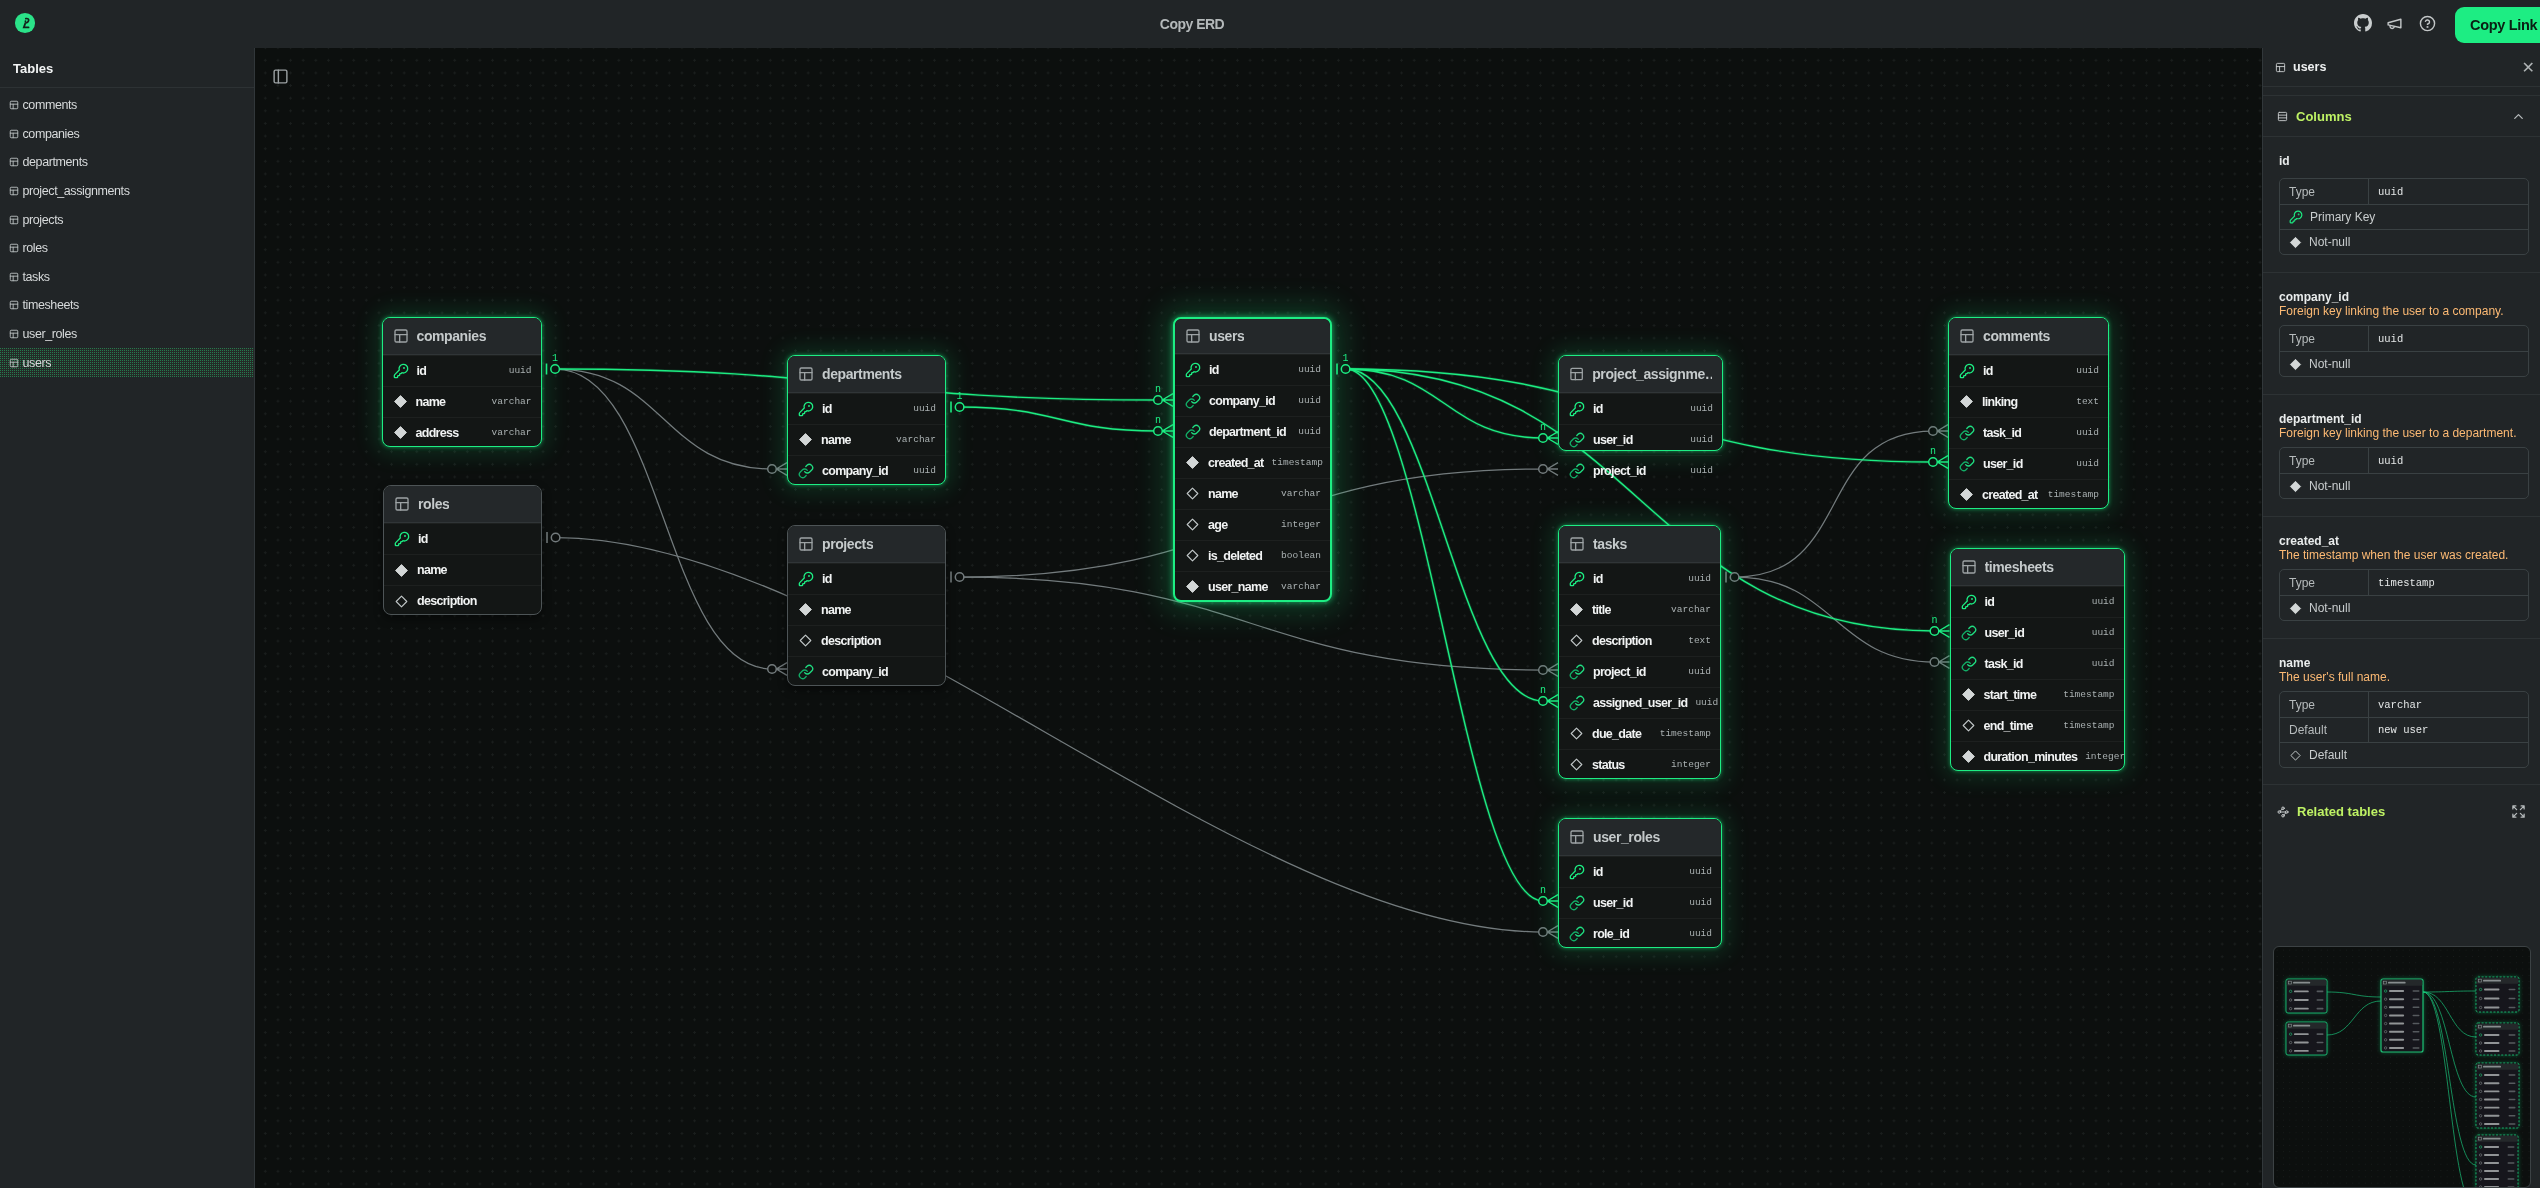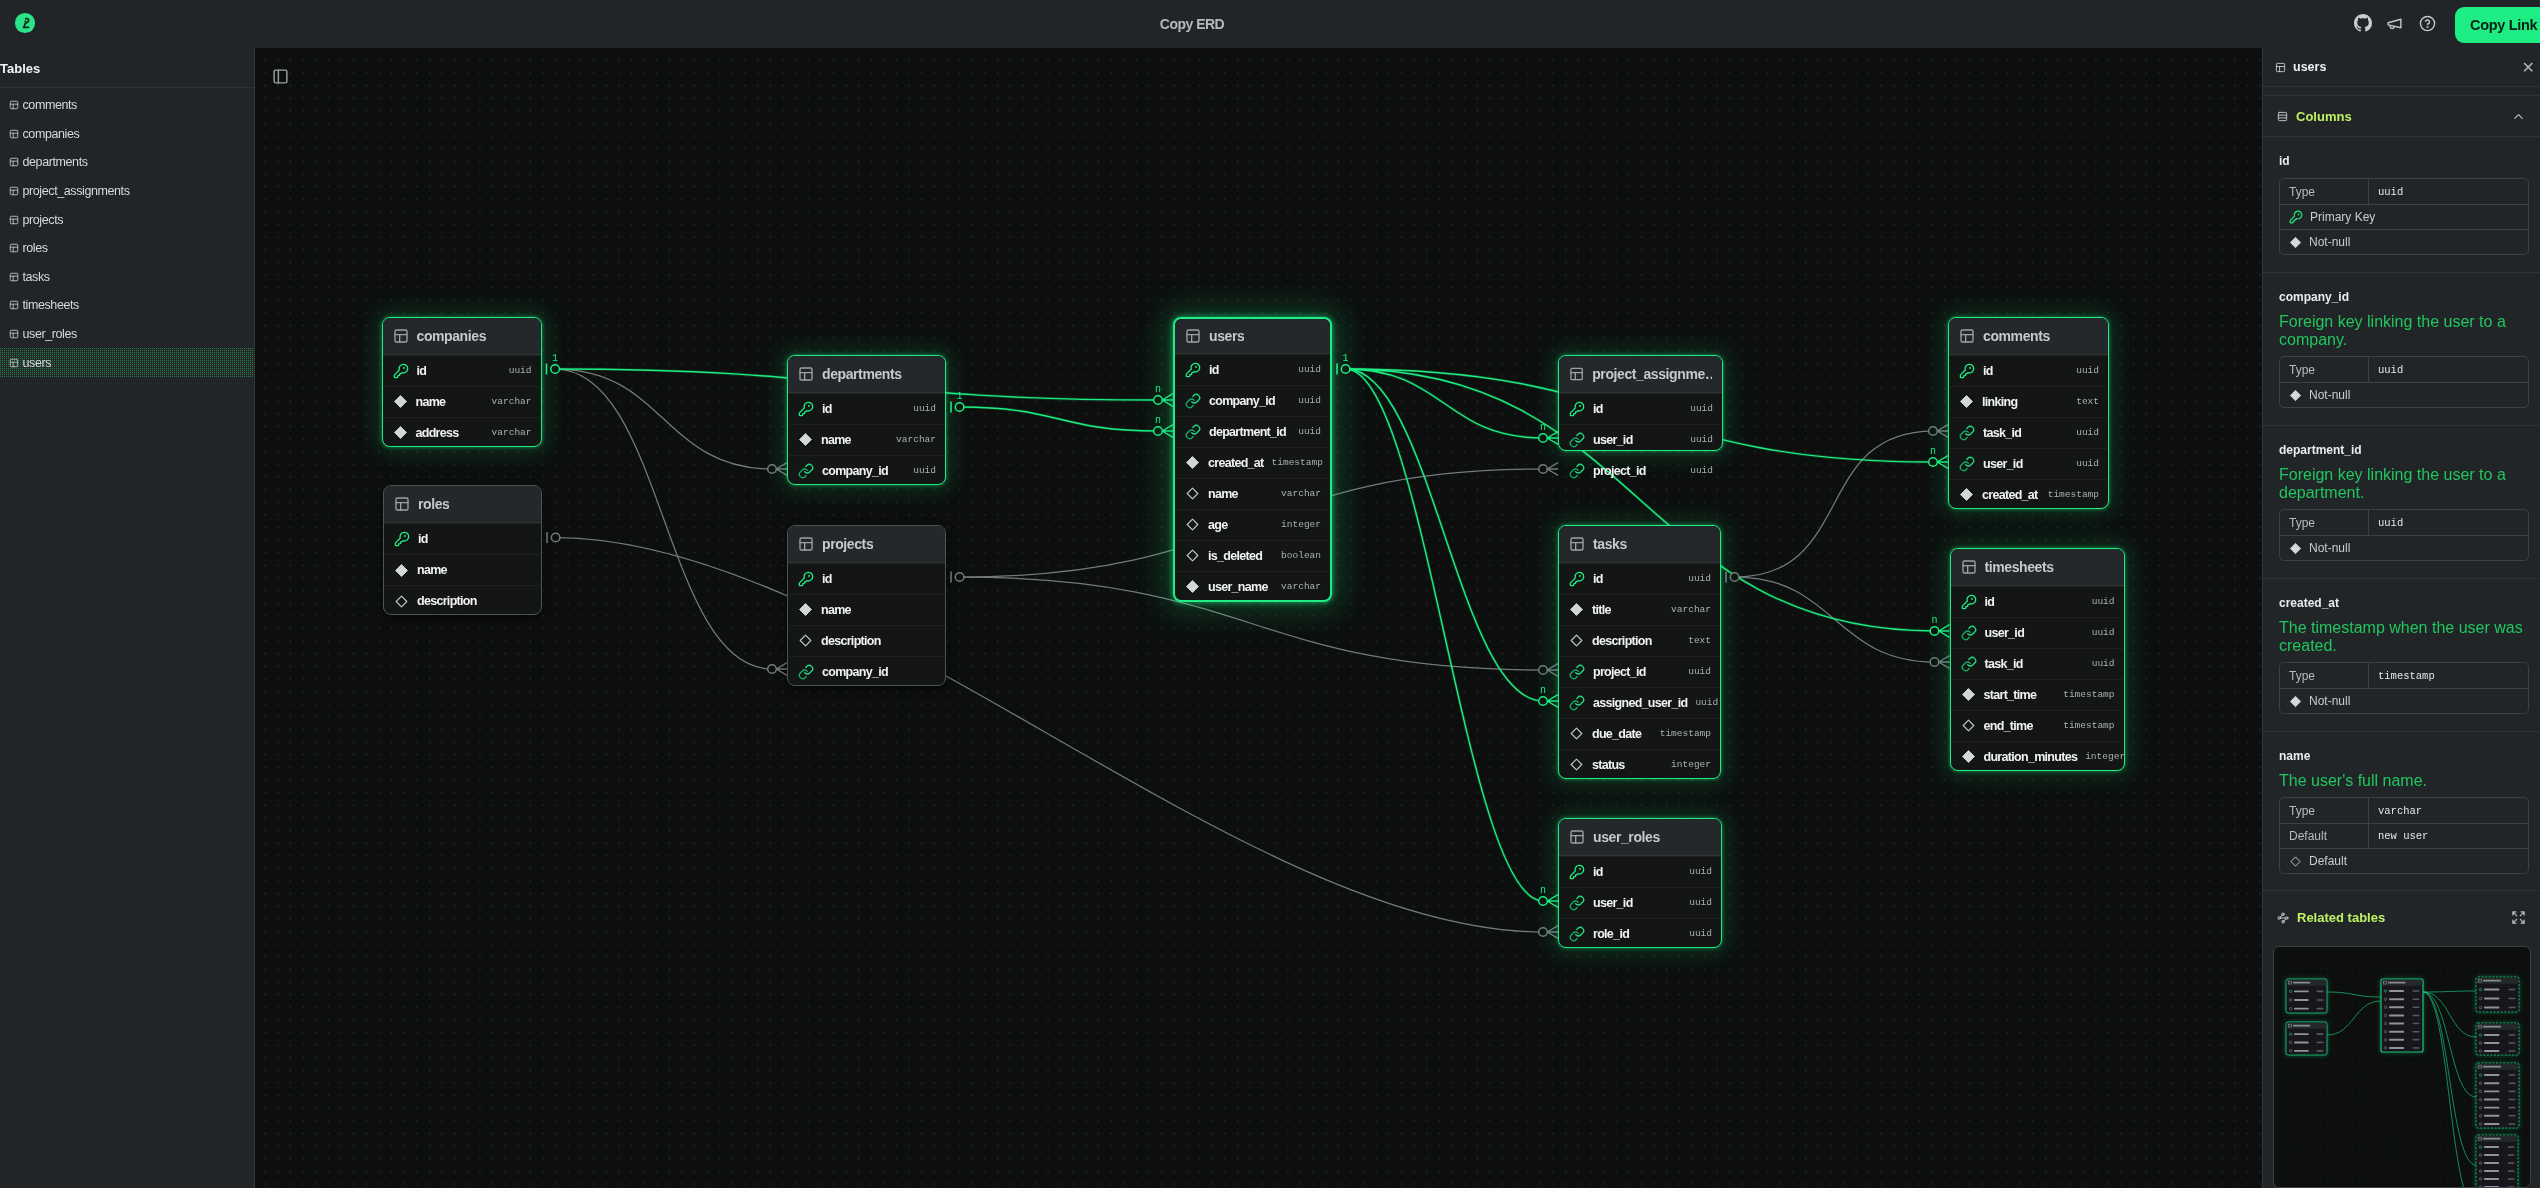--- a/index.html
+++ b/index.html
@@ -5,21 +5,21 @@
 * { margin:0; padding:0; box-sizing:border-box; }
 html,body { width:2540px; height:1188px; overflow:hidden; background:#0d100f; font-family:"Liberation Sans", sans-serif; }
 
 #topbar { position:absolute; left:0; top:0; width:2540px; height:48px; background:#212527; z-index:30; }
 #logo { position:absolute; left:14px; top:12px; }
 #title { position:absolute; left:1192px; top:16px; transform:translateX(-50%); color:#b4b9ba; font-size:14px; letter-spacing:-0.5px; font-weight:700; }
 .hicon { position:absolute; top:15px; }
 #btn-copy { position:absolute; left:2455px; top:7px; width:96px; height:36px; background:#1ded83; border-radius:9px; color:#0a1f13; font-size:14.5px; letter-spacing:-0.3px; font-weight:700; line-height:36px; padding-left:15px; }
 
 #leftbar { position:absolute; left:0; top:48px; width:255px; height:1140px; background:#212527; border-right:1px solid #31373a; z-index:20; }
-#leftbar .hdr { height:40px; line-height:42px; color:#f2f4f4; font-size:13px; font-weight:700; border-bottom:1px solid #2d3234; }
+#leftbar .hdr { height:40px; line-height:42px; padding-left:13px; color:#f2f4f4; font-size:13px; font-weight:700; border-bottom:1px solid #2d3234; }
 #leftbar ul { list-style:none; padding-top:3px; }
 #leftbar li { height:28.6px; display:flex; align-items:center; padding-left:8.5px; color:#d7dadb; font-size:12.5px; letter-spacing:-0.4px; gap:4px; }
 #leftbar li svg { flex:none; }
 #leftbar li.sel { background-color:#242a27;
   background-image:radial-gradient(circle at .5px .5px, rgba(40,200,118,.5) .45px, transparent .75px);
   background-size:2px 2px; }
 
 #canvas { position:absolute; left:255px; top:48px; width:2007px; height:1140px; background-color:#0c0f0e;
   background-image:radial-gradient(circle, #1a1e1d 1px, transparent 1.35px);
   background-size:12.63px 12.63px; background-position:4px 6px; overflow:hidden; }
@@ -40,21 +40,21 @@
 #rightbar { position:absolute; left:2262px; top:48px; width:278px; height:1140px; background:#212527; border-left:1px solid #31373a; z-index:20; }
 #rightbar .rhdr { height:39px; display:flex; align-items:center; gap:7px; padding:0 12px; color:#eef0f0; font-size:12.5px; font-weight:700; border-bottom:1px solid #2d3234; }
 #rightbar .rhdr .x { margin-left:auto; color:#aeb3b4; font-size:16px; font-weight:400; margin-right:-7px; }
 .descbox { margin:14px 8px 0 14px; width:256px; background:#282c2e; border-radius:7px; padding:6px 1px 0 1px; color:#c9cdcd; font-size:12.5px; line-height:20.3px; height:54px; white-space:nowrap; overflow:hidden; }
 .descbox .ind { display:inline-block; width:8px; }
 .secdiv { border-top:1px solid #2d3234; }
 .sechdr { height:40px; display:flex; align-items:center; gap:8px; padding:0 14px; color:#bef264; font-size:13px; font-weight:700; }
 .sechdr .chev { margin-left:auto; display:flex; }
 .colgroup { padding:0 11px 0 16px; }
 .collabel { color:#e9ecec; font-size:12px; font-weight:700; margin-top:17px; }
-.coldesc { color:#22c55e; font-size:16px; margin-top:9px; }
+.coldesc { color:#fdba74; font-size:12px; }
 .ctable { margin-top:7px; border:1px solid #3a4143; border-radius:5px; }
 .ctable.nt { margin-top:10px; }
 .crow { height:25px; display:flex; align-items:center; border-top:1px solid #3a4143; font-size:12px; }
 .crow:first-child { border-top:none; }
 .crow .c1 { width:89px; padding-left:9px; color:#b6bbbc; border-right:1px solid #3a4143; align-self:stretch; display:flex; align-items:center; }
 .crow .c2 { padding-left:9px; color:#e4e7e7; font-family:"Liberation Mono", monospace; font-size:10.5px; }
 .crow.full { padding-left:9px; gap:7px; color:#c9cdce; }
 
 #minimap { position:absolute; left:10px; top:898px; width:258px; height:242px; border:1px solid #3c4244; border-radius:6px;
   background-color:#0c0f0e; background-image:radial-gradient(circle, #191d1c .6px, transparent .9px); background-size:6.3px 6.3px; overflow:hidden; }

